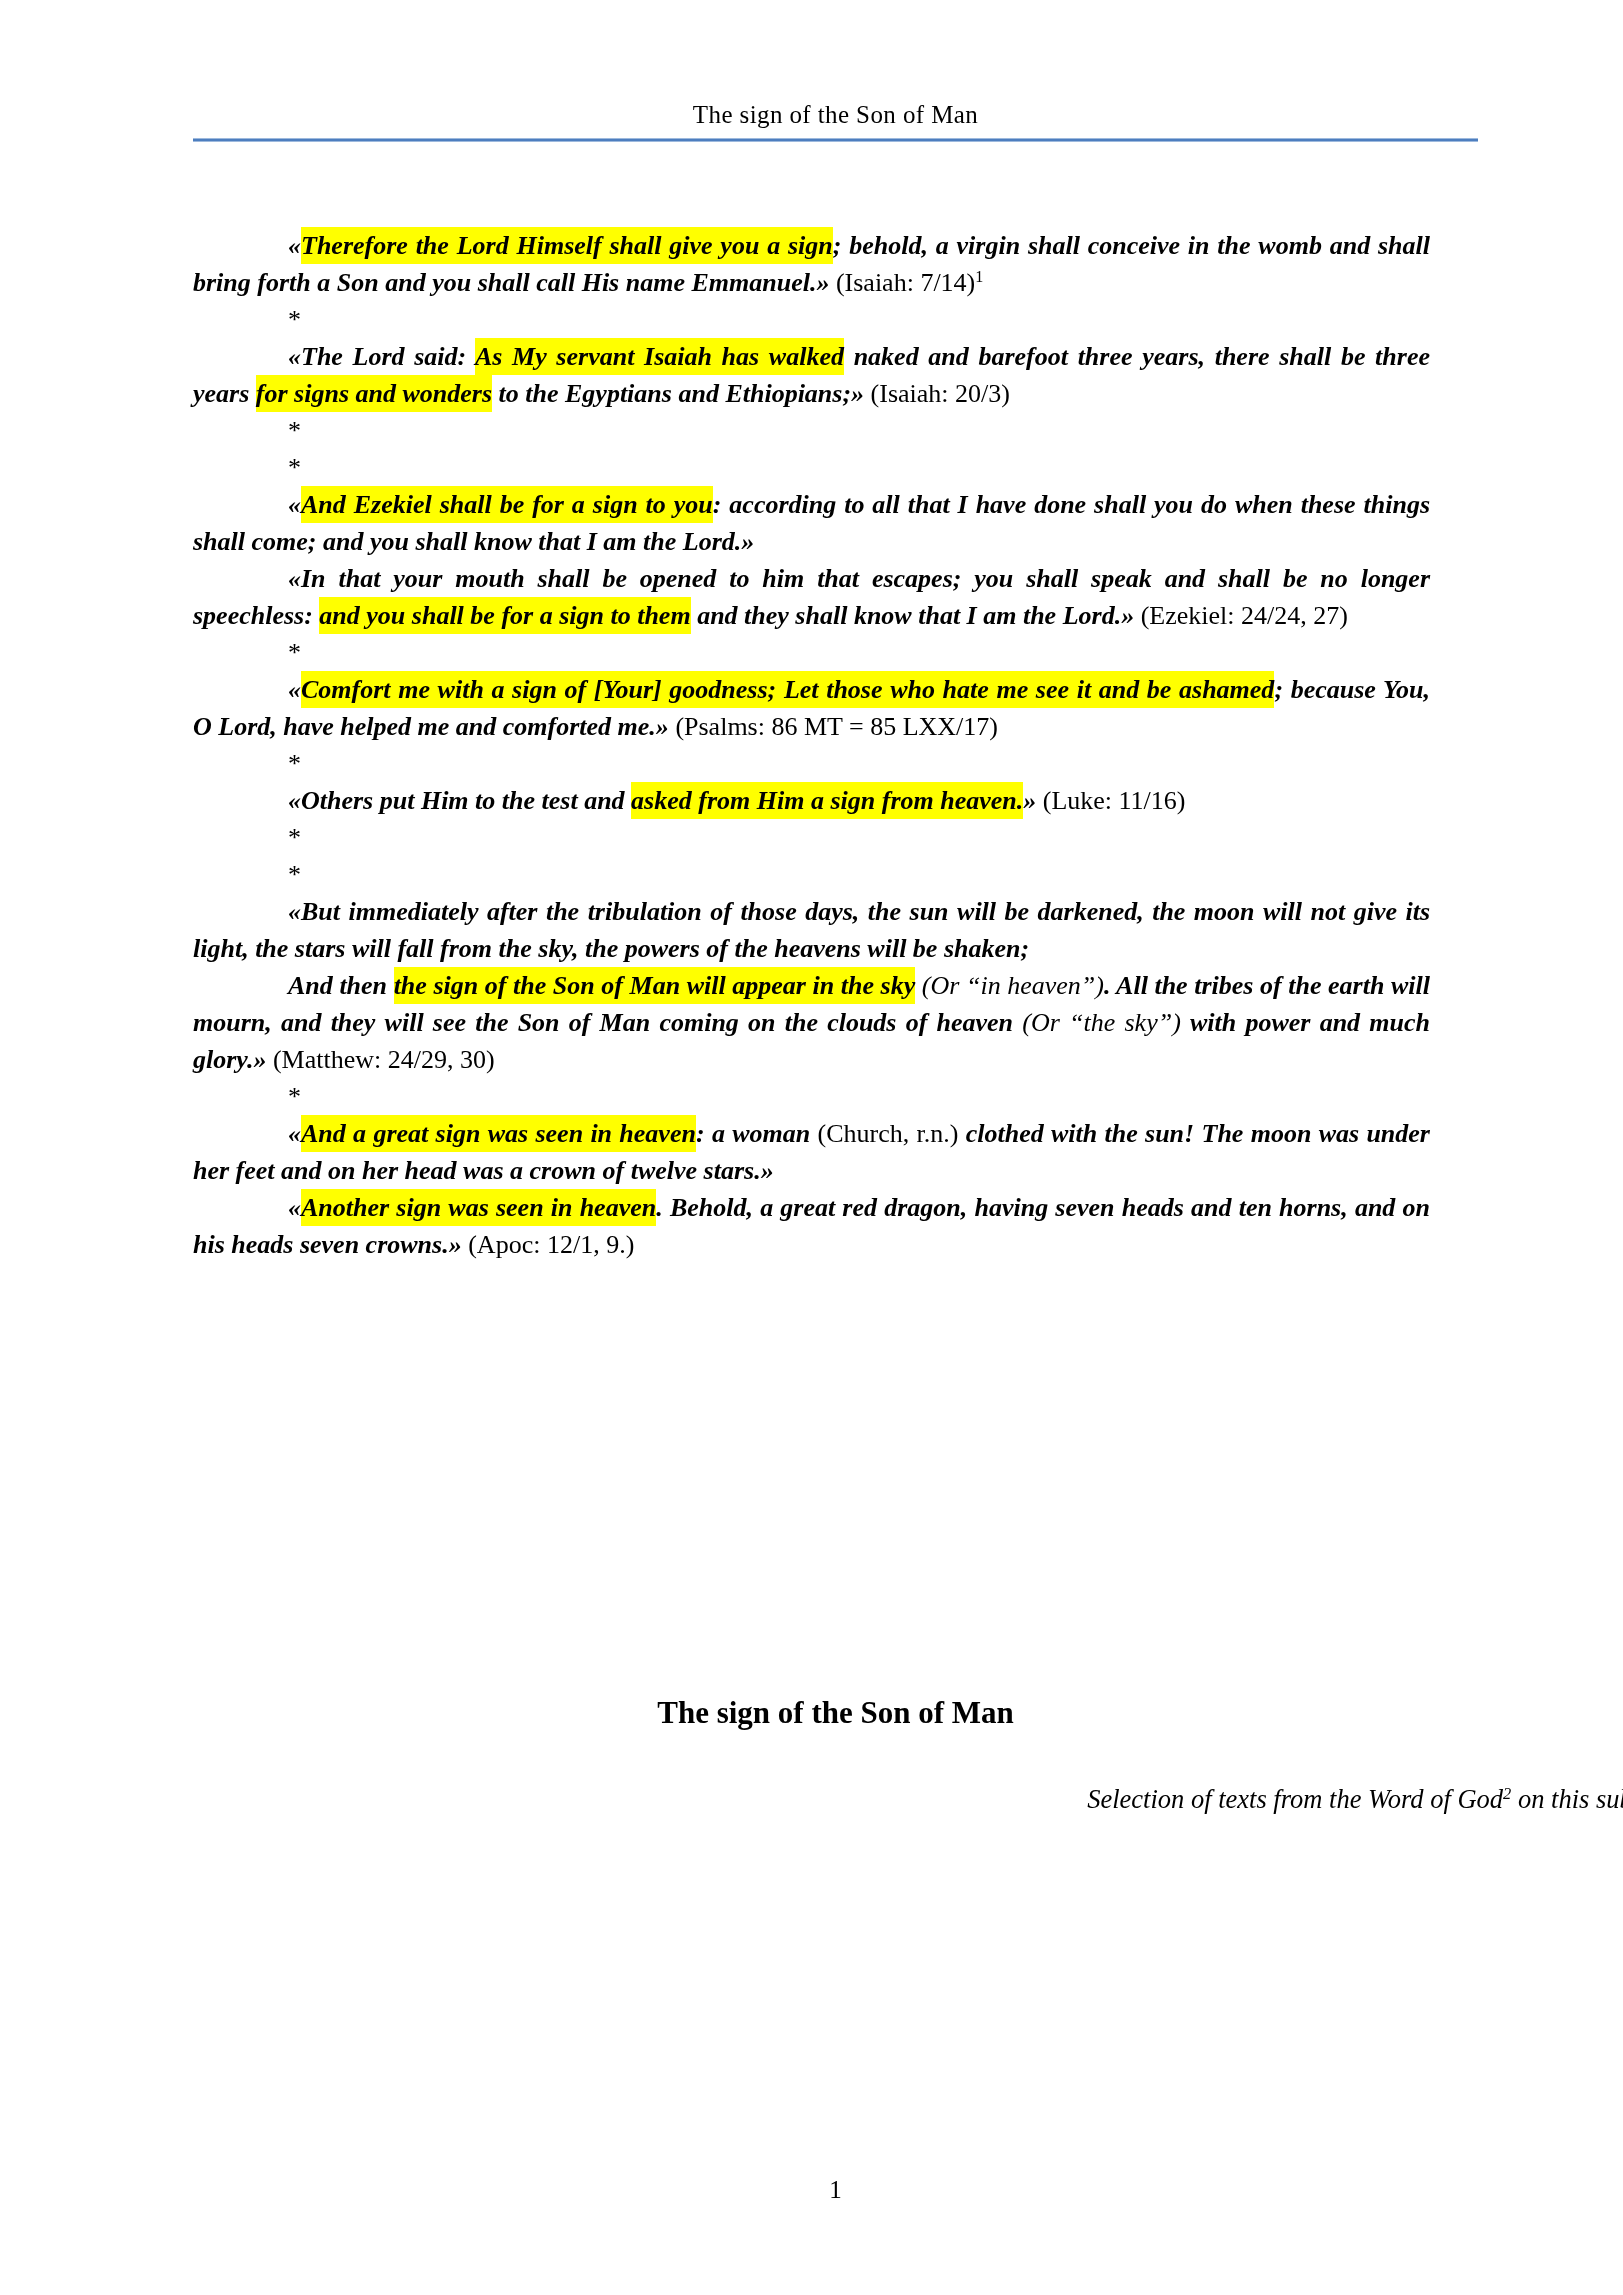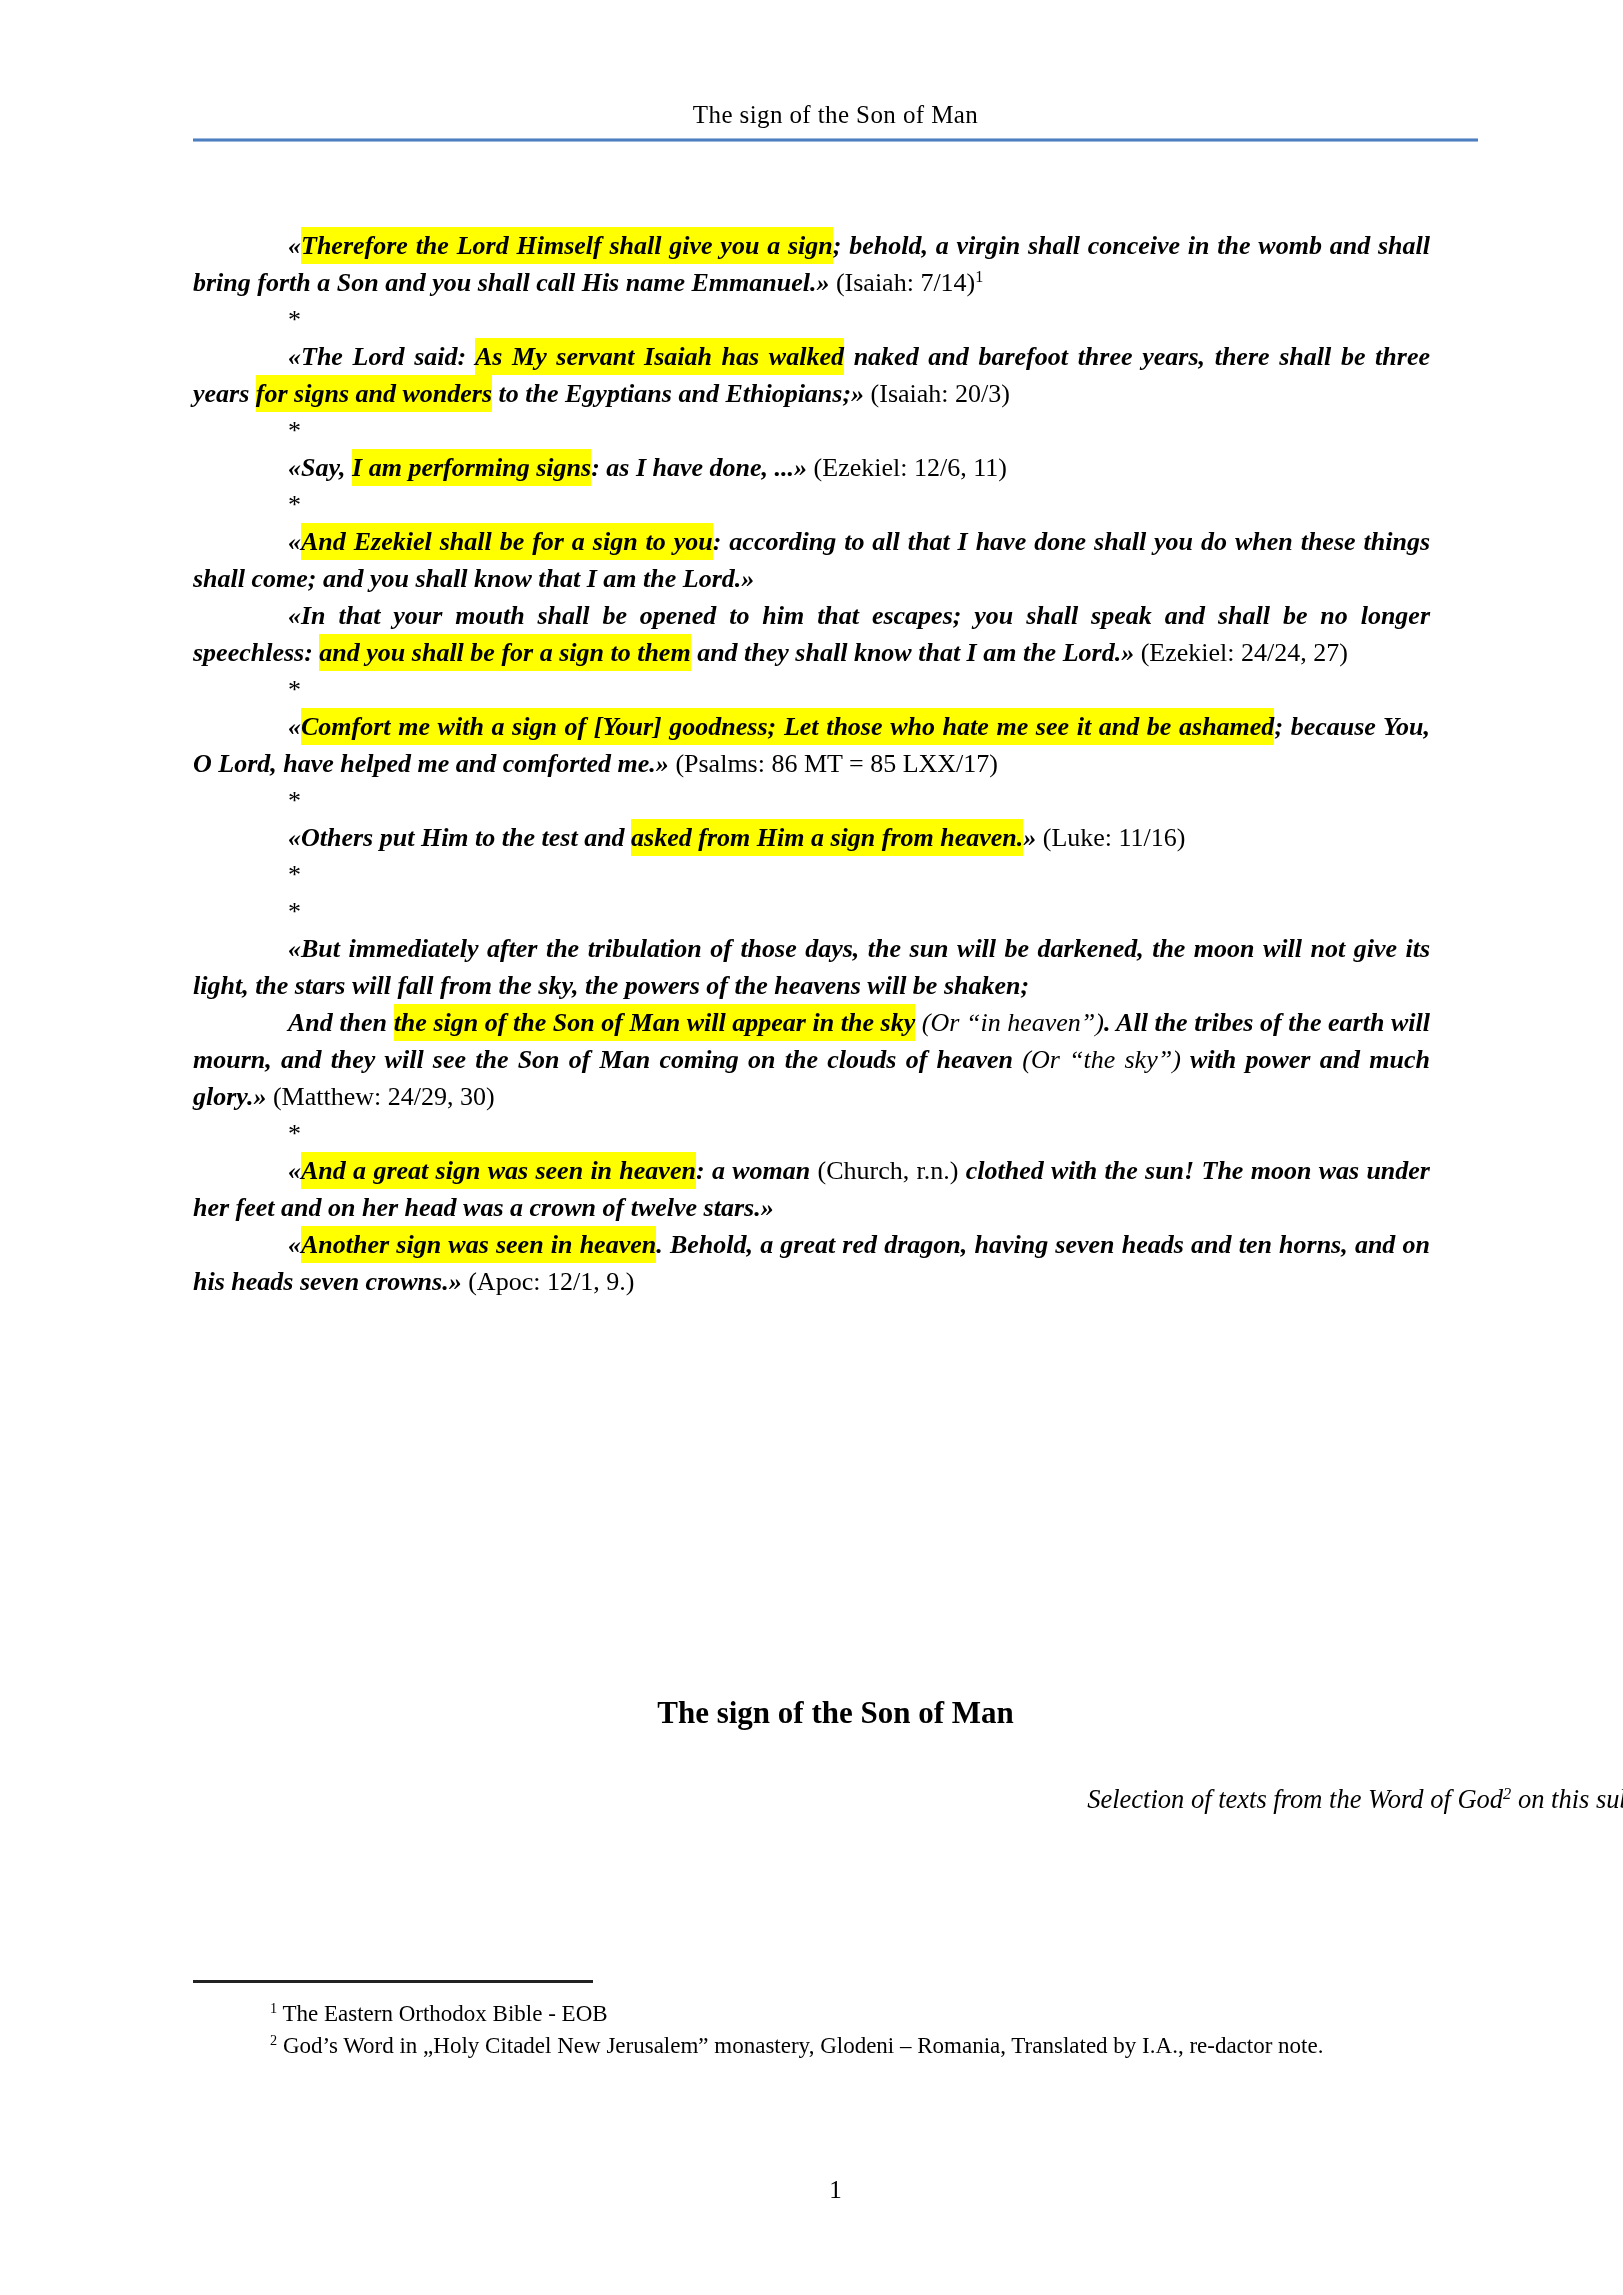--- a/index.html
+++ b/index.html
@@ -119,21 +119,20 @@
 
   <div class="header-title">The sign of the Son of Man</div>
 
   <div class="header-rule"></div>
 
   <main class="body-col">
       <p class="para"><span class="run-b">«</span><span class="run-h"><mark>Therefore the Lord Himself shall give you a sign</mark></span><span class="run-b">; behold, a virgin shall conceive in the womb and shall bring forth a Son and you shall call His name Emmanuel.» </span><span class="run-r">(Isaiah: 7/14)</span><sup class="run-sup">1</sup></p>
       <p class="para sep">*</p>
       <p class="para"><span class="run-b">«The Lord said: </span><span class="run-h"><mark>As My servant Isaiah has walked</mark></span><span class="run-b"> naked and barefoot three years, there shall be three years </span><span class="run-h"><mark>for signs and wonders</mark></span><span class="run-b"> to the Egyptians and Ethiopians;» </span><span class="run-r">(Isaiah: 20/3)</span></p>
       <p class="para sep">*</p>
-      <p class="para"><span class="run-b">«Say, </span><span class="run-h"><mark>I am performing signs</mark></span><span class="run-b">: as I have done, ...» </span><span class="run-r">(Ezekiel: 12/6, 11)</span></p>
       <p class="para sep">*</p>
       <p class="para"><span class="run-b">«</span><span class="run-h"><mark>And Ezekiel shall be for a sign to you</mark></span><span class="run-b">: according to all that I have done shall you do when these things shall come; and you shall know that I am the Lord.»</span></p>
       <p class="para"><span class="run-b">«In that your mouth shall be opened to him that escapes; you shall speak and shall be no longer speechless: </span><span class="run-h"><mark>and you shall be for a sign to them</mark></span><span class="run-b"> and they shall know that I am the Lord.» </span><span class="run-r">(Ezekiel: 24/24, 27)</span></p>
       <p class="para sep">*</p>
       <p class="para"><span class="run-b">«</span><span class="run-h"><mark>Comfort me with a sign of [Your] goodness; Let those who hate me see it and be ashamed</mark></span><span class="run-b">; because You, O Lord, have helped me and comforted me.» </span><span class="run-r">(Psalms: 86 MT = 85 LXX/17)</span></p>
       <p class="para sep">*</p>
       <p class="para"><span class="run-b">«Others put Him to the test and </span><span class="run-h"><mark>asked from Him a sign from heaven.</mark></span><span class="run-b">» </span><span class="run-r">(Luke: 11/16)</span></p>
       <p class="para sep">*</p>
       <p class="para sep">*</p>
       <p class="para"><span class="run-b">«But immediately after the tribulation of those days, the sun will be darkened, the moon will not give its light, the stars will fall from the sky, the powers of the heavens will be shaken;</span></p>
@@ -142,26 +141,17 @@
       <p class="para"><span class="run-b">«</span><span class="run-h"><mark>And a great sign was seen in heaven</mark></span><span class="run-b">: a woman </span><span class="run-r">(Church, r.n.)</span><span class="run-b"> clothed with the sun! The moon was under her feet and on her head was a crown of twelve stars.»</span></p>
       <p class="para"><span class="run-b">«</span><span class="run-h"><mark>Another sign was seen in heaven</mark></span><span class="run-b">. Behold, a great red dragon, having seven heads and ten horns, and on his heads seven crowns.» </span><span class="run-r">(Apoc: 12/1, 9.)</span></p>
     </main>
 
   <h1 class="doc-title">The sign of the Son of Man</h1>
 
   <div class="doc-subtitle">
     <span>Selection of texts from the Word of God</span><sup class="sub-sup">2</sup><span> on this subject</span>
   </div>
 
-  <div class="footnotes">
-    <div class="footnote-rule"></div>
-    <p class="footnote">
-      <sup class="fn-marker">1</sup><span> The Eastern Orthodox Bible - EOB</span>
-    </p>
-    <p class="footnote">
-      <sup class="fn-marker">2</sup><span> God’s Word in „Holy Citadel New Jerusalem” monastery, Glodeni – Romania, Translated by I.A., re-dactor note.</span>
-    </p>
-  </div>
 
   <div class="page-number">1</div>
 
 </div>
 
 
 </body></html>

